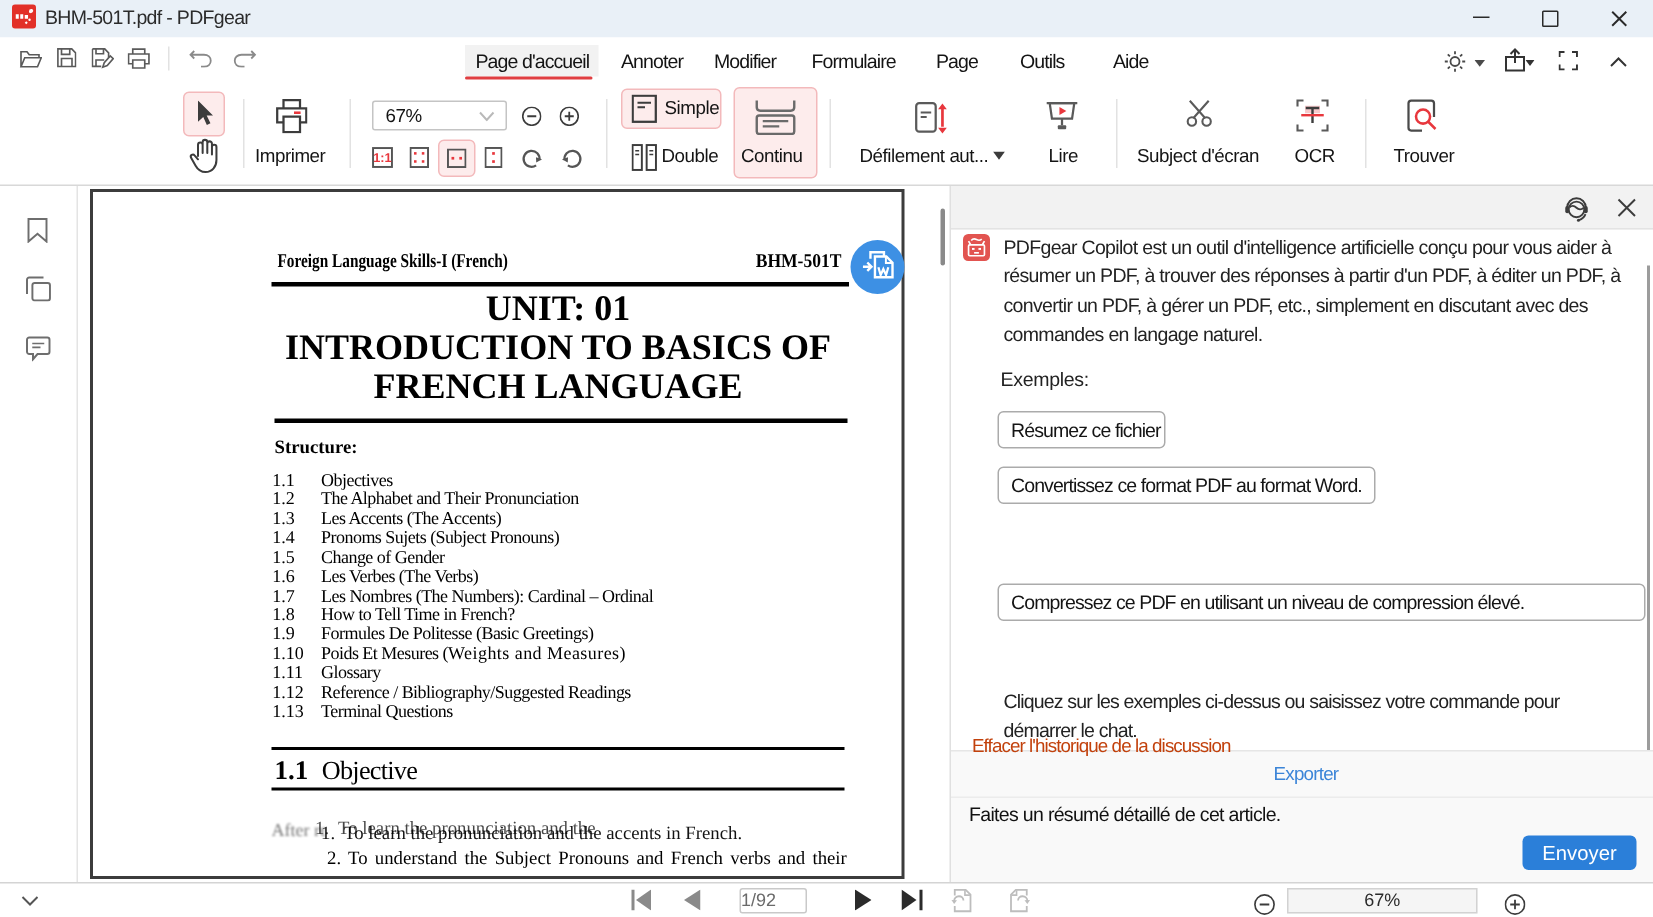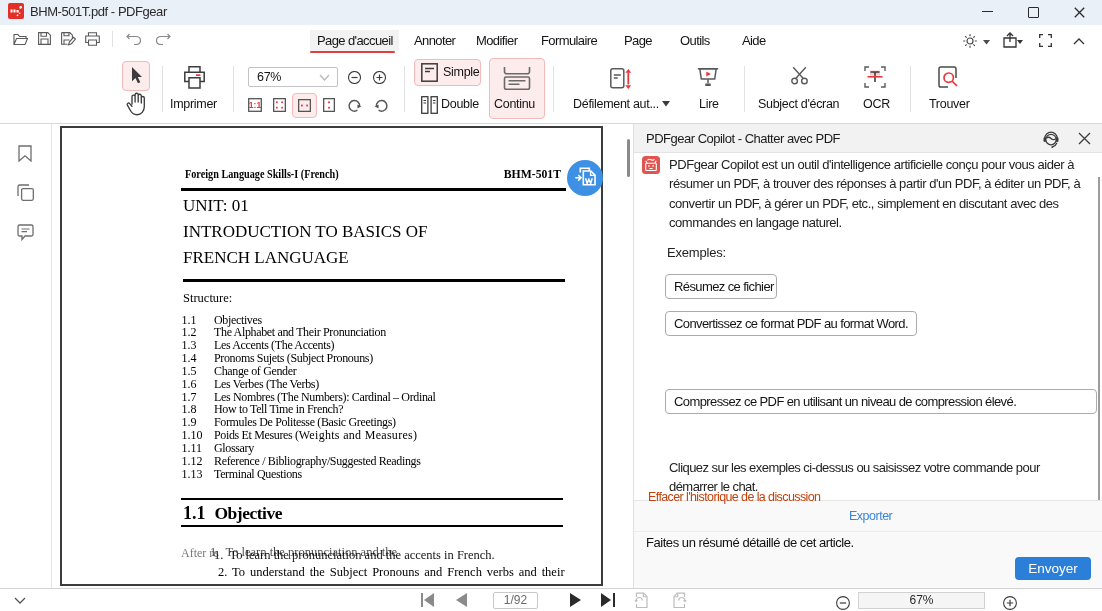--- a/index.html
+++ b/index.html
@@ -329,28 +329,28 @@
       <path d="M4.5 5h8M4.5 7.6h5.5" stroke="#6e6e6e" stroke-width="1.1"></path>
     </svg>
   </div>
 
 <div class="abs" id="docarea">
   <div id="page"></div>
 
   <div class="abs serif" style="left:133px;top:42px;font-size:13px;font-weight:bold;transform:scaleX(0.785);transform-origin:0 0;white-space:nowrap">Foreign Language Skills-I (French)</div>
   <div class="abs serif" style="left:400px;top:42px;width:109px;text-align:right;font-size:13px;font-weight:bold;transform:scaleX(0.9);transform-origin:100% 0">BHM-501T</div>
   <div class="abs" style="left:129px;top:63.5px;width:385px;height:3px;background:#000"></div>
-  <div class="abs serif" id="bigtitle" style="left:131px;top:69px;width:378px;font-size:17px;font-weight:normal;text-align:left;line-height:26.2px;white-space:nowrap">UNIT: 01<br>INTRODUCTION TO BASICS OF<br>FRENCH LANGUAGE</div>
+  <div class="abs serif" id="bigtitle" style="left:131px;top:69px;width:378px;font-size:24px;font-weight:bold;text-align:center;line-height:26.2px;white-space:nowrap">UNIT: 01<br>INTRODUCTION TO BASICS OF<br>FRENCH LANGUAGE</div>
   <div class="abs" style="left:131px;top:155px;width:382px;height:3px;background:#000"></div>
-  <div class="abs serif" style="left:131px;top:167px;font-size:12.5px;font-weight:normal">Structure:</div>
+  <div class="abs serif" style="left:131px;top:167px;font-size:12.5px;font-weight:bold">Structure:</div>
   <div class="abs serif" style="left:129.5px;top:189.5px;font-size:12px;line-height:12.85px">1.1<br>1.2<br>1.3<br>1.4<br>1.5<br>1.6<br>1.7<br>1.8<br>1.9<br>1.10<br>1.11<br>1.12<br>1.13</div>
   <div class="abs serif" style="left:162px;top:189.5px;font-size:12px;line-height:12.85px;letter-spacing:-0.35px">Objectives<br>The Alphabet and Their Pronunciation<br>Les Accents (The Accents)<br>Pronoms Sujets (Subject Pronouns)<br>Change of Gender<br>Les Verbes (The Verbs)<br>Les Nombres (The Numbers): Cardinal – Ordinal<br>How to Tell Time in French?<br>Formules De Politesse (Basic Greetings)<br>Poids Et Mesures (<span style="letter-spacing:.3px">Weights and Measures</span>)<br>Glossary<br>Reference / Bibliography/Suggested Readings<br>Terminal Questions</div>
   <div class="abs" style="left:128.5px;top:373.5px;width:382px;height:2.8px;background:#000"></div>
   <div class="abs serif" style="left:131px;top:379px;font-size:18px;font-weight:bold">1.1</div>
-  <div class="abs serif" style="left:162.5px;top:379px;font-size:17.5px;letter-spacing:-0.5px;font-weight:bold">Objective</div>
+  <div class="abs serif" style="left:162.5px;top:379px;font-size:17.5px;letter-spacing:-0.5px;font-weight:normal">Objective</div>
   <div class="abs" style="left:128.5px;top:400.5px;width:382px;height:2.8px;background:#000"></div>
   <div class="abs serif" style="left:129px;top:422px;width:36px;height:12px;overflow:hidden;font-size:12px;filter:blur(0.6px);opacity:.55;white-space:nowrap">After reading this</div>
   <div class="abs serif" style="left:158px;top:420.5px;font-size:12.5px;filter:blur(0.5px);opacity:.72;white-space:nowrap">1.&nbsp; To learn the pronunciation and the</div>
   <div class="abs serif" style="left:162px;top:424px;font-size:12.5px;filter:blur(0.3px);opacity:.92;white-space:nowrap">1.&nbsp; To learn the pronunciation and the accents in French.</div>
   <div class="abs serif" id="item2" style="left:166px;top:441px;font-size:12.5px;white-space:nowrap;word-spacing:1.75px">2. To understand the Subject Pronouns and French verbs and their</div>
 
   <div class="abs" style="left:515px;top:36px;width:36px;height:36px;border-radius:50%;background:#3d90e4">
     <svg width="36" height="36" viewBox="0 0 36 36">
         <path d="M13.3 12.5V8.2h9v3.5" fill="none" stroke="#fff" stroke-width="1.6"></path>
         <path d="M16.3 11h7.6l4.1 4.1v9.7H16.3z" fill="#3d90e4" stroke="#fff" stroke-width="1.6"></path>
@@ -358,21 +358,20 @@
         <path d="M8.3 17.8h5.2M11.2 15l2.8 2.8-2.8 2.8" stroke="#fff" stroke-width="1.6" fill="none"></path>
         <path d="M18.6 18.2l1.5 5.2 1.8-4 1.8 4 1.5-5.2" fill="none" stroke="#fff" stroke-width="1.5"></path>
       </svg>
   </div>
 
   <div class="abs" style="left:575px;top:15px;width:3px;height:38px;background:#8a8a8a;border-radius:1.5px"></div>
 </div>
 
 <div class="abs" id="panel">
   <div id="panelhead"></div>
-  <div class="abs" style="left:12px;top:7px;font-size:13px;letter-spacing:-0.5px;color:#1a1a1a">PDFgear Copilot - Chatter avec PDF</div>
   <div class="abs" style="left:408px;top:6px">
       <svg width="18" height="18" viewBox="0 0 18 18">
         <g fill="none" stroke="#3c3c3c" stroke-width="1.25">
           <path d="M2.8 8.4a6.2 6.2 0 0 1 12.4 0"></path>
           <circle cx="9" cy="9.6" r="5.2"></circle>
           <path d="M4.4 8.1c1.6-1.3 3.3-.9 4.6.4 1.3 1.3 3.3 1.4 4.7.1"></path>
           <path d="M15 12.8a6.5 6.5 0 0 1-4.3 3.9"></path>
         </g>
         <rect x="1.5" y="7.3" width="2.6" height="4.8" rx="1.3" fill="#3c3c3c"></rect>
         <rect x="13.9" y="7.3" width="2.6" height="4.8" rx="1.3" fill="#3c3c3c"></rect>
@@ -422,21 +421,21 @@
     <svg width="15" height="14" viewBox="0 0 15 14">
       <path d="M2 0v14" stroke="#8a8a8a" stroke-width="2"></path>
       <path d="M14 0v14L4 7z" fill="#8a8a8a"></path>
     </svg>
   </div>
 <div class="abs" style="left:456px;top:593px">
     <svg width="11" height="14" viewBox="0 0 11 14">
       <path d="M11 0v14L0 7z" fill="#8a8a8a"></path>
     </svg>
   </div>
-<div class="abs" style="left:493px;top:592px;width:45px;height:17px;border:1px solid #c9c9c9;border-radius:2px;box-sizing:border-box;font-size:12px;color:#6a6a6a;text-align:center;line-height:15px">1/92</div>
+<div class="abs" style="left:493px;top:592px;width:45px;height:17px;border:1px solid #c9c9c9;border-radius:2px;box-sizing:border-box;font-size:12px;color:#6a6a6a;text-align:left;line-height:15px">1/92</div>
 <div class="abs" style="left:570px;top:593px">
     <svg width="11" height="14" viewBox="0 0 11 14">
       <path d="M0 0v14l11-7z" fill="#2b2b2b"></path>
     </svg>
   </div>
 <div class="abs" style="left:601px;top:593px">
     <svg width="15" height="14" viewBox="0 0 15 14">
       <path d="M0 0v14l10-7z" fill="#2b2b2b"></path>
       <path d="M13 0v14" stroke="#2b2b2b" stroke-width="2"></path>
     </svg>

